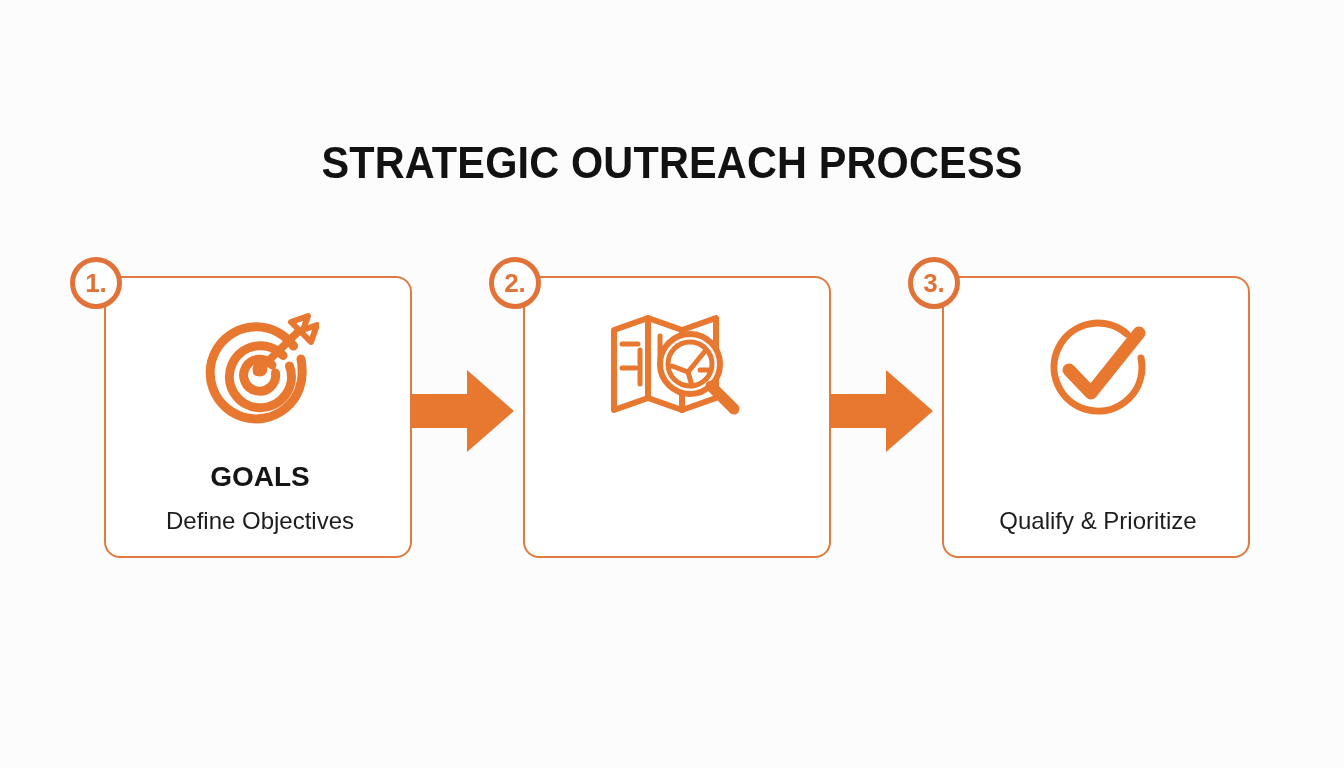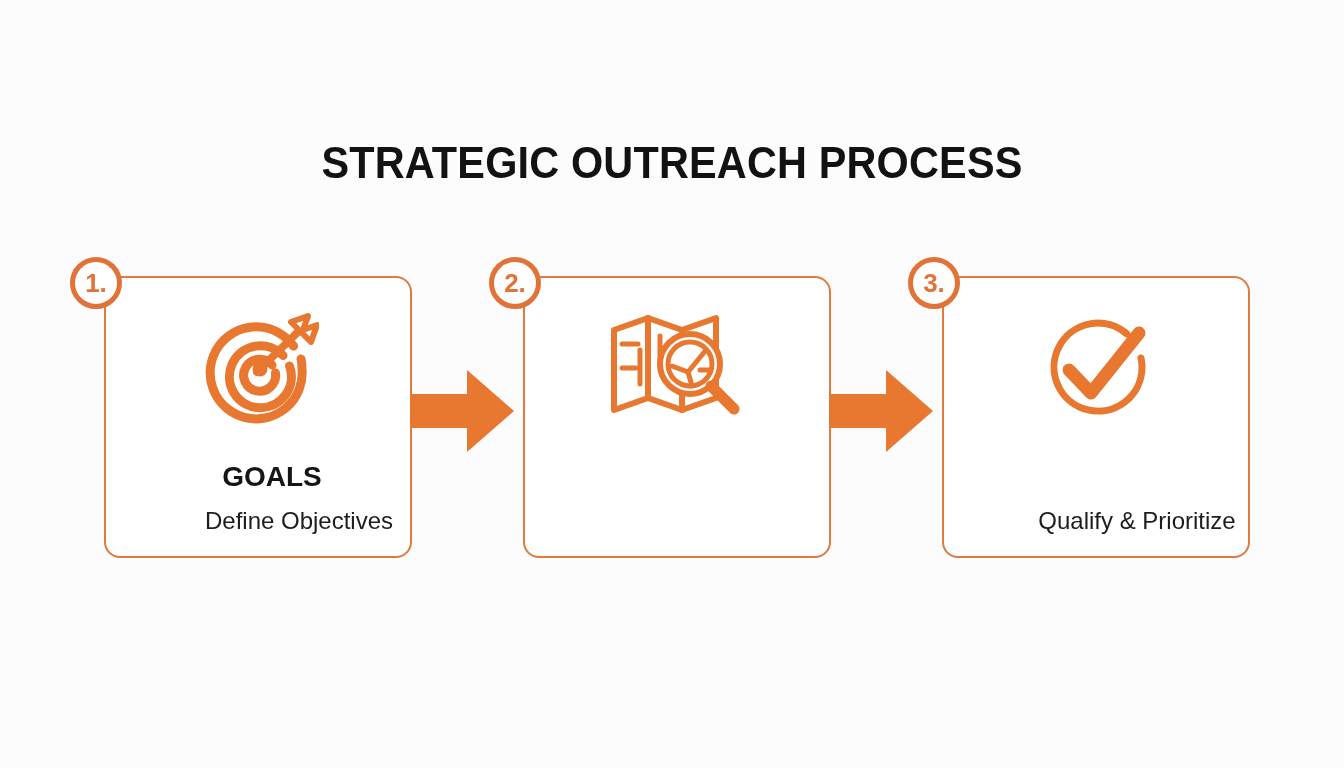--- a/index.html
+++ b/index.html
@@ -87,35 +87,33 @@
     position: absolute;
     left: 0;
     top: 182px;
     width: 308px;
     text-align: center;
     font-size: 28px;
     font-weight: bold;
     color: #151515;
     line-height: 34px;
     white-space: nowrap;
-    padding-left: 12px;
   }
 
   .step-sub {
     position: absolute;
     left: 0;
     top: 228px;
     width: 308px;
     text-align: center;
     font-size: 24px;
     font-weight: normal;
     color: #1d1d1d;
     line-height: 30px;
     white-space: nowrap;
-    margin-left: 39px;
   }
 
   
   .flow-arrow {
     position: absolute;
     top: 368px;
     width: 104px;
     height: 86px;
     z-index: 2;
   }

